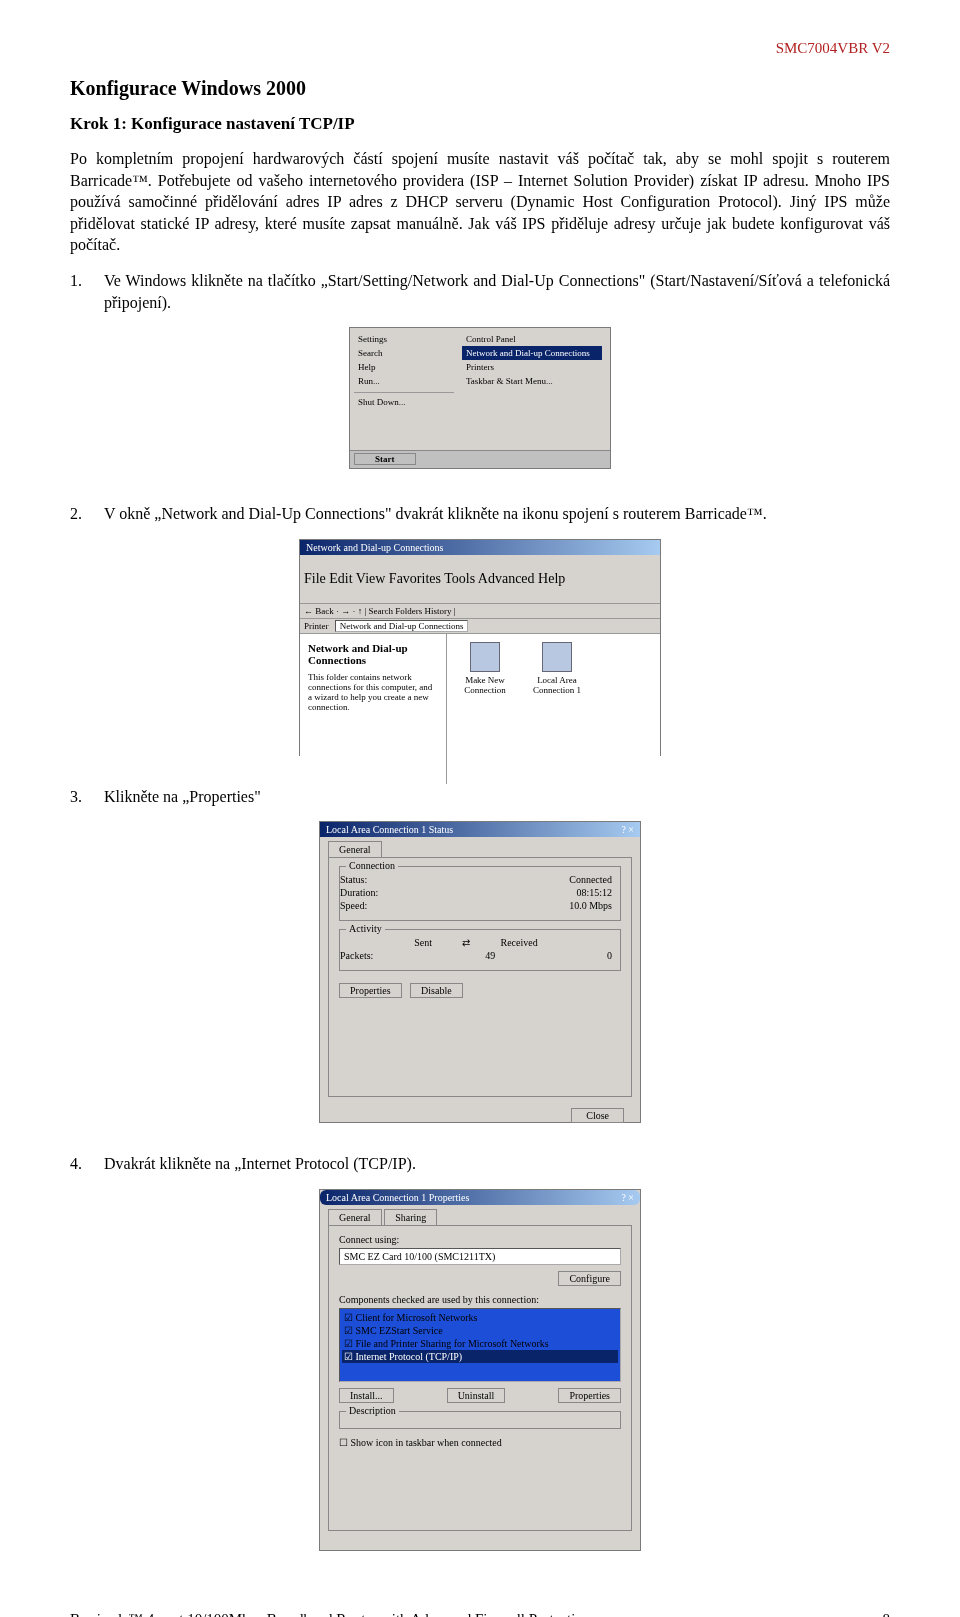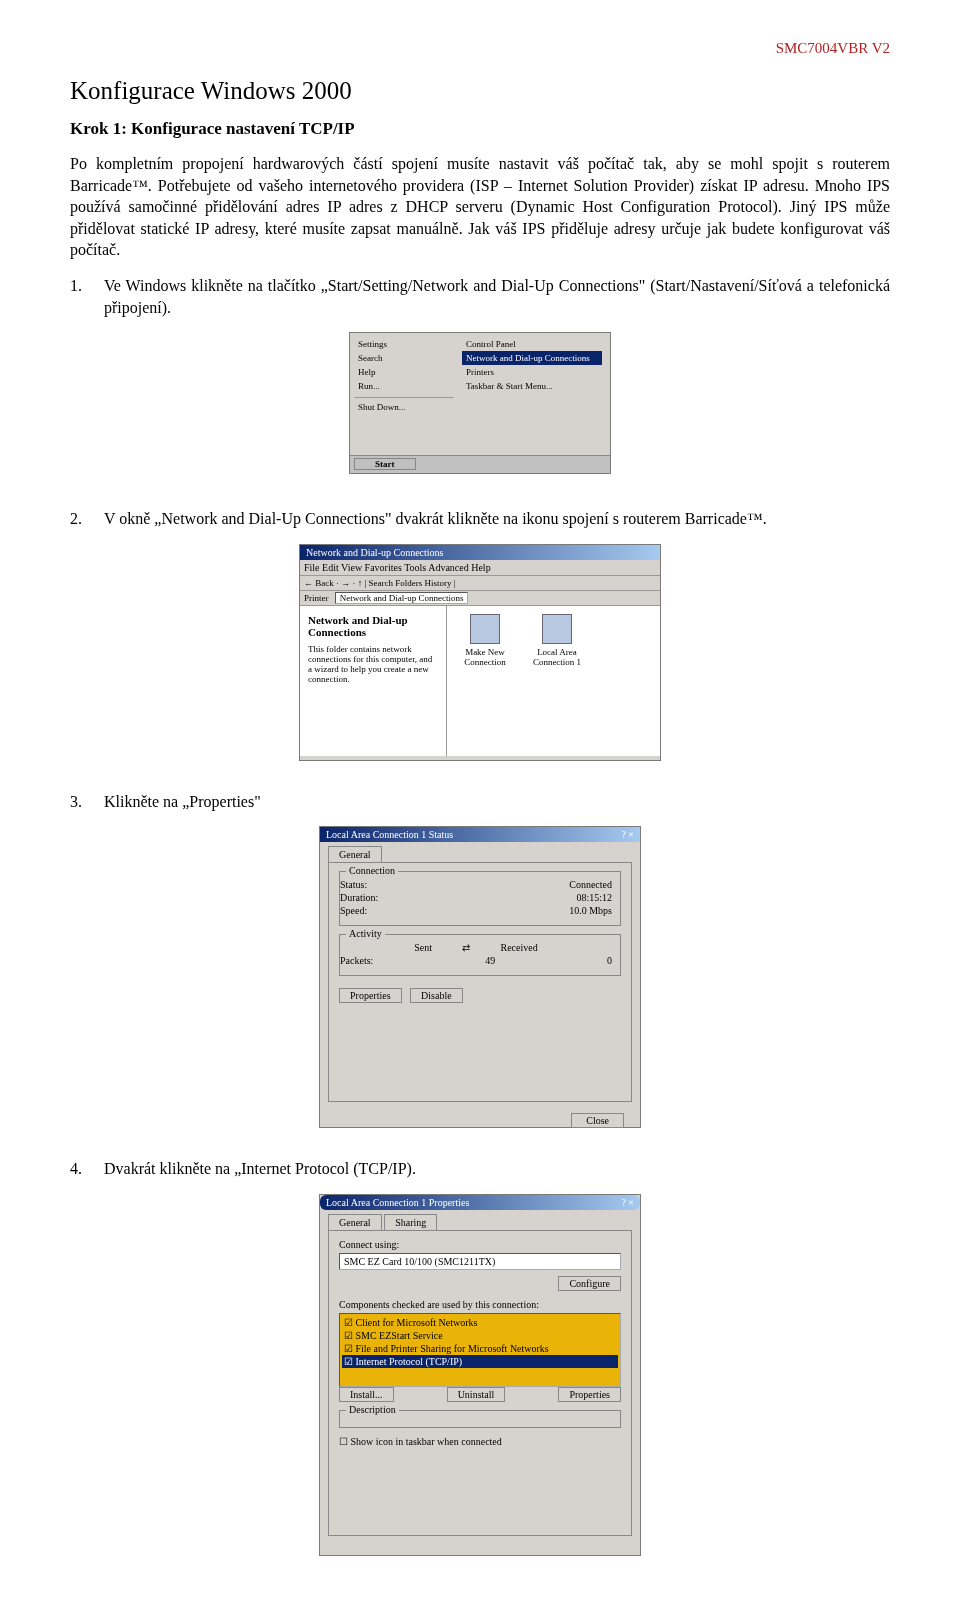--- a/index.html
+++ b/index.html
@@ -15,22 +15,22 @@
     box-sizing: border-box;
     width: 960px;
   }
   .header-right {
     text-align: right;
     color: #b22222;
     font-size: 15px;
     margin-bottom: 20px;
   }
   h1 {
-    font-size: 25px;
-    font-weight: normal;
+    font-size: 20px;
+    font-weight: bold;
     margin: 10px 0 14px 0;
   }
   h2 {
     font-size: 17px;
     font-weight: bold;
     margin: 10px 0 14px 0;
   }
   p {
     font-size: 16px;
     line-height: 1.35;
@@ -111,22 +111,22 @@
     height: 215px;
     text-align: left;
   }
   .netconn .titlebar {
     background: linear-gradient(to right, #0a246a, #a6caf0);
     color: #fff;
     font-size: 10px;
     padding: 2px 6px;
   }
   .netconn .menubar {
-    font-size: 10px;
-    padding: 2px 4px;
+    font-size: 14px;
+    padding: 16px 4px;
     border-bottom: 1px solid #999;
   }
   .netconn .toolbar {
     font-size: 9px;
     padding: 2px 4px;
     border-bottom: 1px solid #999;
   }
   .netconn .addrbar {
     font-size: 9px;
     padding: 2px 4px;
@@ -275,24 +275,25 @@
     background: #fff;
     padding: 2px 4px;
     margin-bottom: 6px;
   }
   .lacprops .btnr {
     text-align: right;
     margin-bottom: 8px;
   }
   .lacprops .list {
     border: 1px inset #aaa;
-    background: #eab308;
+    background: #1d4ed8;
     padding: 2px;
     height: 68px;
     overflow: hidden;
+    margin-bottom: 6px;
   }
   .lacprops .list .li {
     padding: 1px 2px;
     white-space: nowrap;
   }
   .lacprops .list .sel {
     background: #0a246a;
     color: #fff;
   }
   .lacprops .btn {

